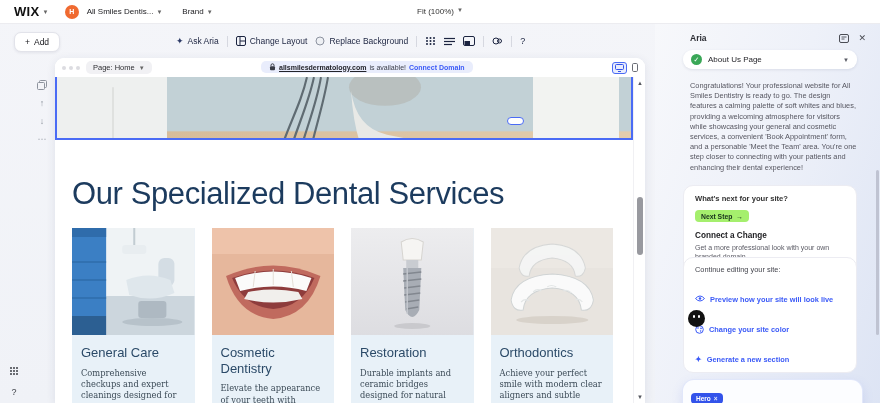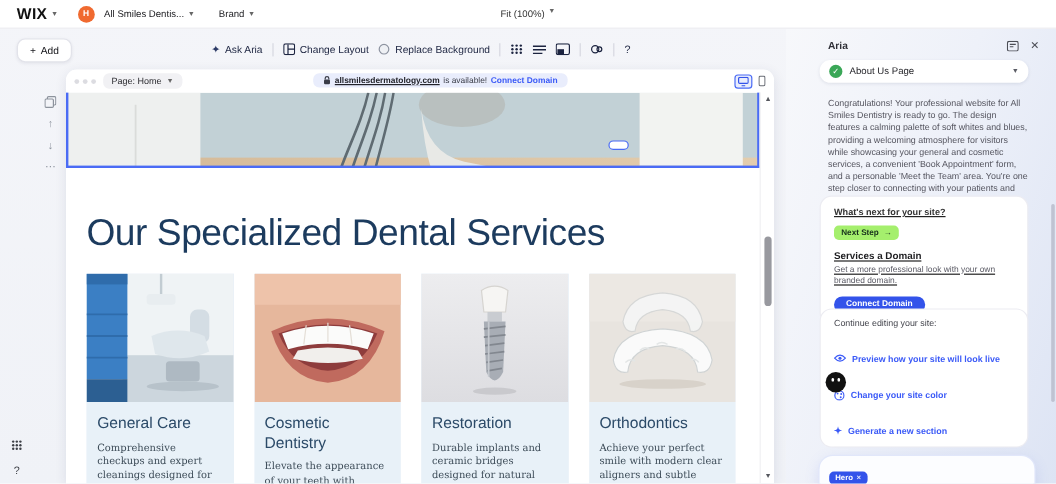--- a/index.html
+++ b/index.html
@@ -76,21 +76,21 @@
   .ap-head { position:absolute; left:35px; top:9px; right:14px; display:flex; align-items:center; }
   .ap-title { font-size:8.5px; font-weight:700; color:#2e2f36;text-align:right; }
   .ap-head-icons { margin-left:auto; display:flex; align-items:center; gap:9px; color:#4b4d55; }
   .ap-close { font-size:9px; cursor:pointer; line-height:1; }
   .about-pill { position:absolute; left:28px; top:26px; width:174px; height:19px; background:#fff; border-radius:9px;
     box-shadow:0 1px 3px rgba(30,40,80,.10); display:flex; align-items:center; gap:6px; padding:0 8px; cursor:pointer; }
   .gcheck { width:11px; height:11px; border-radius:50%; background:#3aa757; color:#fff; font-size:7px; display:flex; align-items:center; justify-content:center; }
   .about-label { font-size:8px; color:#26262b; }
   .about-chev { margin-left:auto; font-size:6px; color:#5b5d66; }
   .ap-message { position:absolute; left:35px; top:57px; width:167px; font-size:7.4px; line-height:10.2px; color:#565660; }
-  .wn-card { position:absolute; left:28px; top:139px; width:174px; background:#fff; border:1px solid #ececf2; border-radius:10px; padding:8px 11px 9px 11px;text-decoration:underline; }
+  .wn-card { position:absolute; left:28px; top:161px; width:174px; background:#fff; border:1px solid #ececf2; border-radius:10px; padding:8px 11px 9px 11px; }
   .wn-heading { font-size:7.6px; font-weight:600; color:#333; }
   .badge { display:inline-flex; align-items:center; gap:4px; background:#a5ef6d; color:#17301c; font-size:6.8px; font-weight:700;
     padding:2.5px 6px; border-radius:4px; margin-top:7px; }
   .wn-step { font-size:8.2px; font-weight:700; color:#1c1c1f; margin-top:8px; }
   .wn-desc { font-size:7px; color:#5a5a64; line-height:9.5px; margin-top:3px; }
   .connect-btn { background:#3353ea; color:#fff; border:none; font-family:inherit; font-size:7px; font-weight:700;
     padding:3.5px 10px; border-radius:11px; margin-top:7px; cursor:pointer; }
   .ce-card { position:absolute; left:28px; top:233px; width:174px; background:#fff; border:1px solid #ececf2; border-radius:10px; padding:7px 11px 8px 11px; }
   .ce-heading { font-size:7.4px; color:#45464e; }
   .ce-link { display:flex; align-items:flex-start; gap:5px; margin-top:21px; color:#3b5af7; font-size:7.4px; font-weight:600; cursor:pointer; }
@@ -426,21 +426,21 @@
   </div>
 
   <p class="ap-message">Congratulations! Your professional website for All Smiles Dentistry is ready to go. The design features a calming palette of soft whites and blues, providing a welcoming atmosphere for visitors while showcasing your general and cosmetic services, a convenient 'Book Appointment' form, and a personable 'Meet the Team' area. You're one step closer to connecting with your patients and enhancing their dental experience!</p>
 
   <div class="wn-card">
     <div class="wn-heading">What's next for your site?</div>
     <span class="badge">
       <span>Next Step</span>
       <span>→</span>
     </span>
-    <div class="wn-step">Services a Domain</div>
+    <div class="wn-step">Connect a Change</div>
     <div class="wn-desc">Get a more professional look with your own branded domain.</div>
     <button class="connect-btn">Connect Domain</button>
   </div>
 
   <div class="ce-card">
     <div class="ce-heading">Continue editing your site:</div>
     <div class="ce-link">
       <span class="ce-ico">
         <svg width="10" height="7" viewBox="0 0 10 7">
             <path d="M.5 3.5 Q5 -1.5 9.5 3.5 Q5 8.5 .5 3.5Z" fill="none" stroke="#3b5af7"></path>

